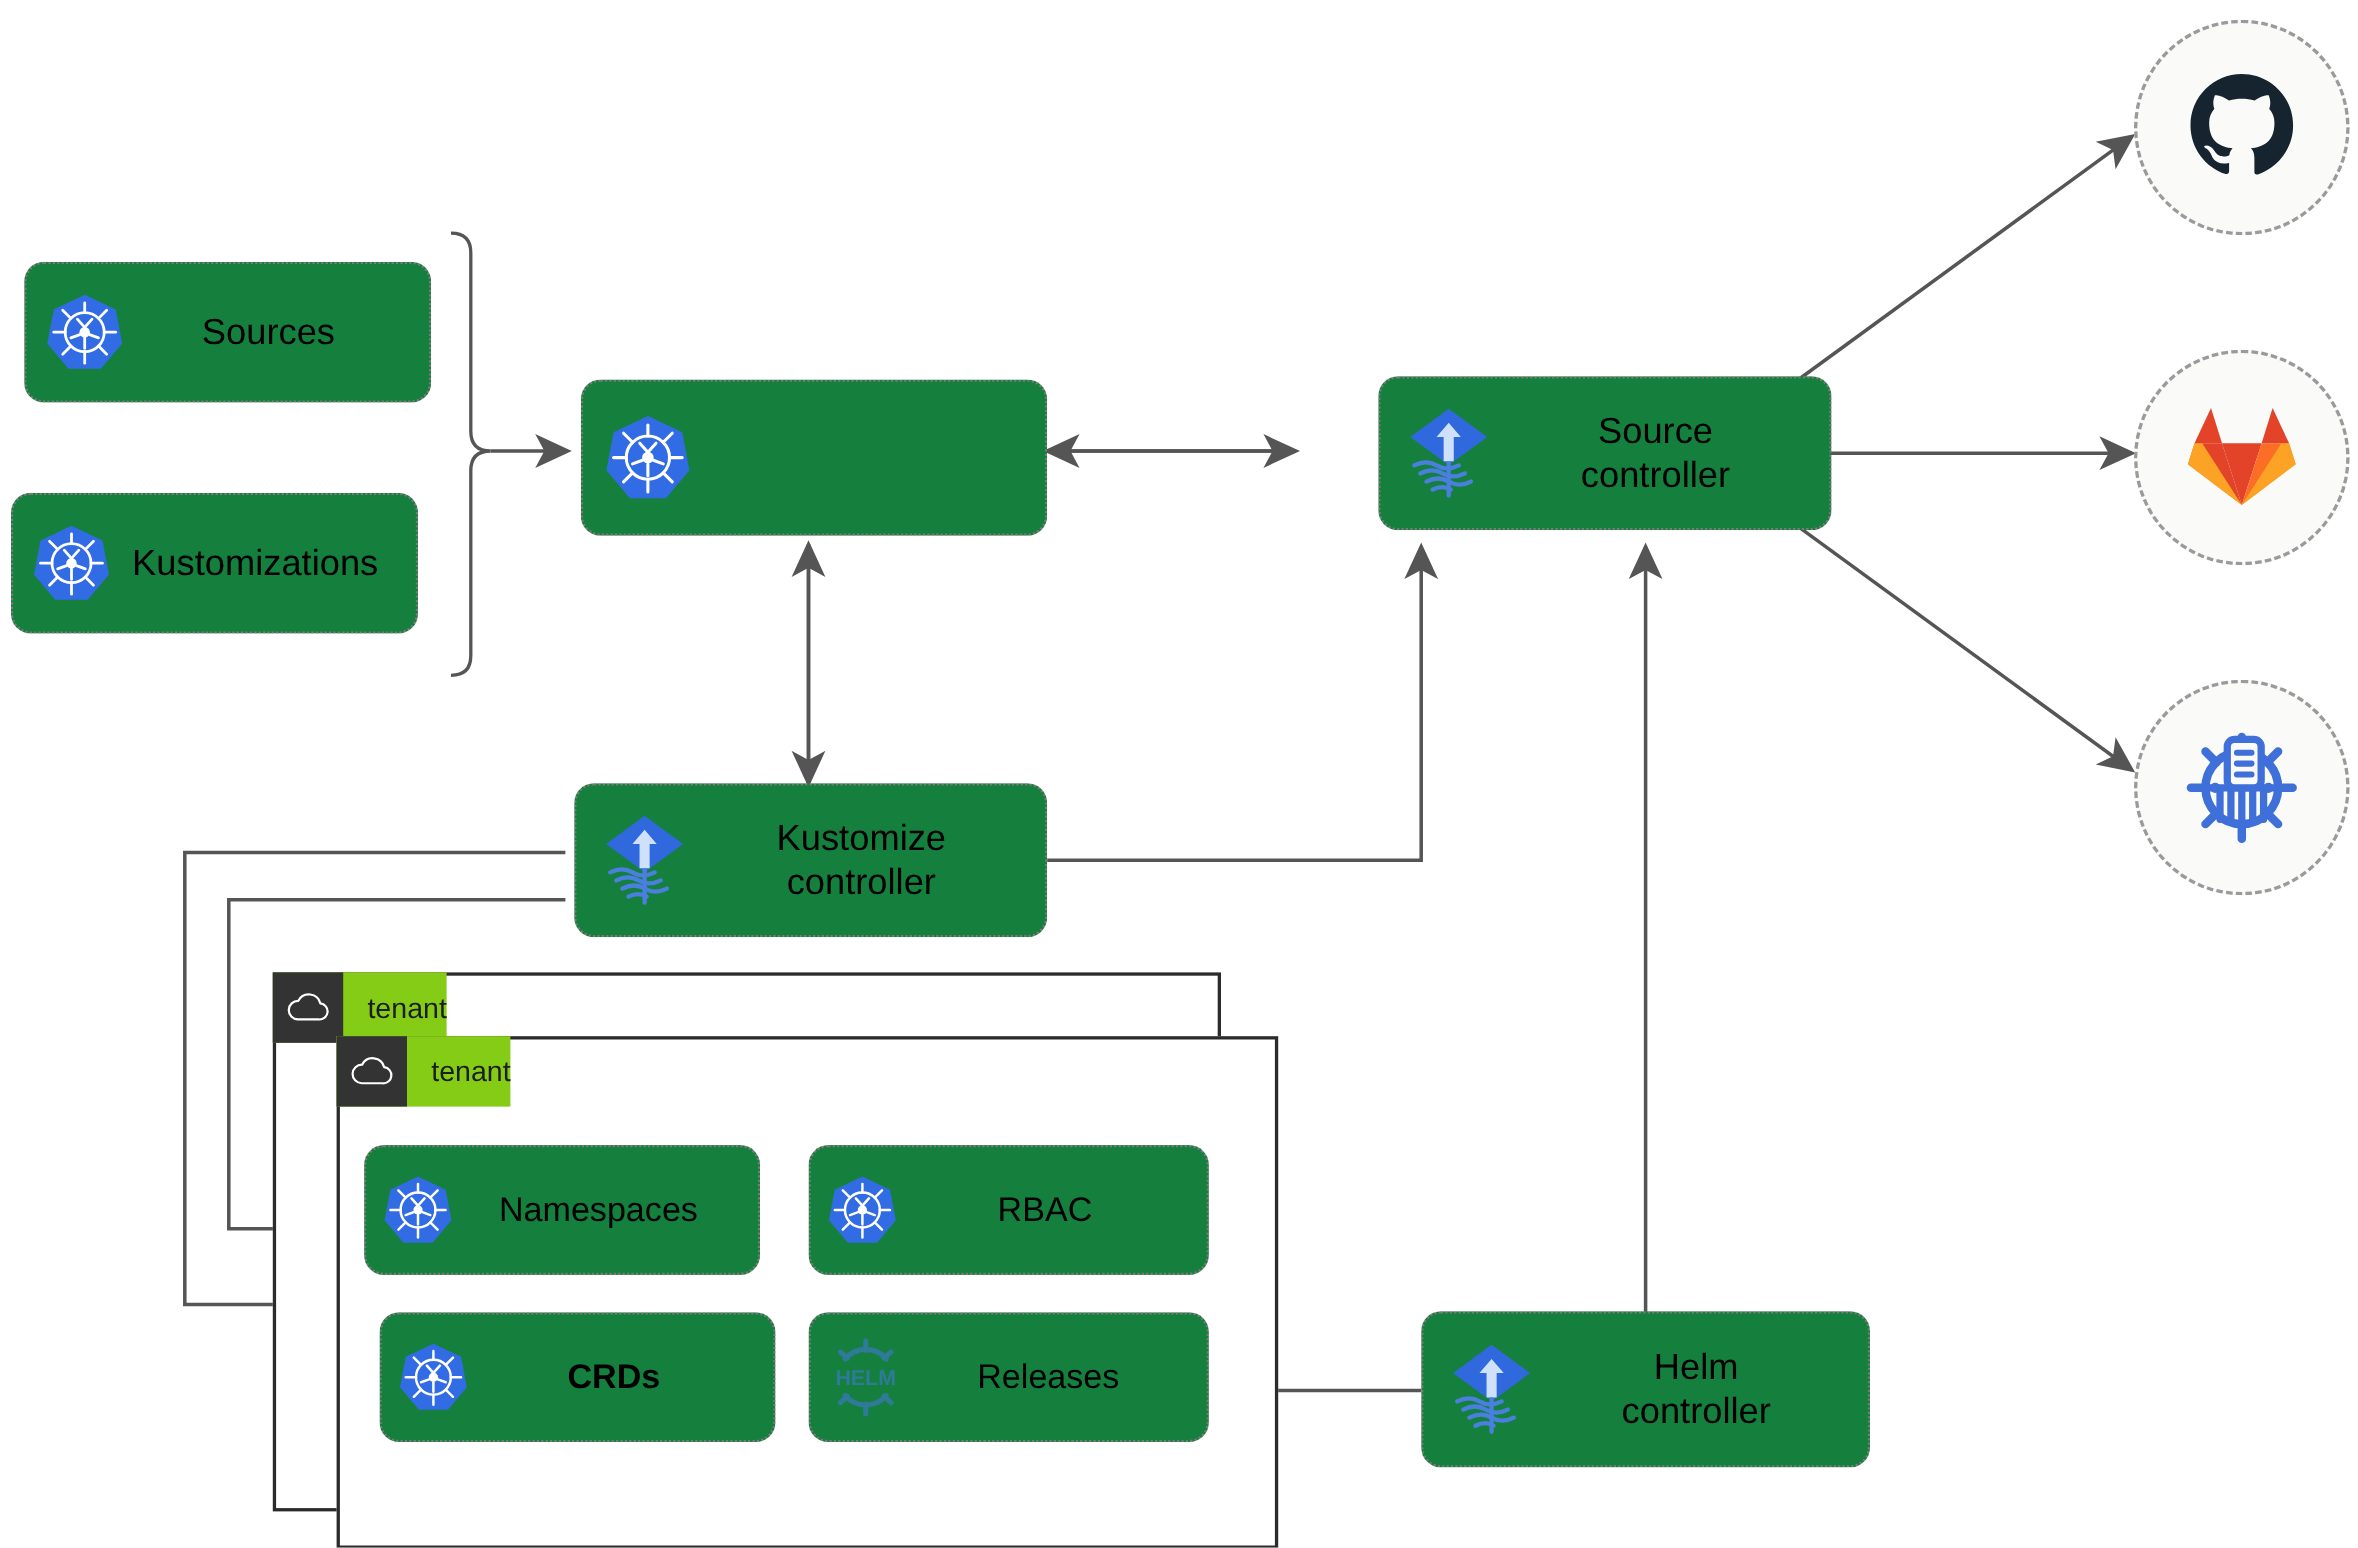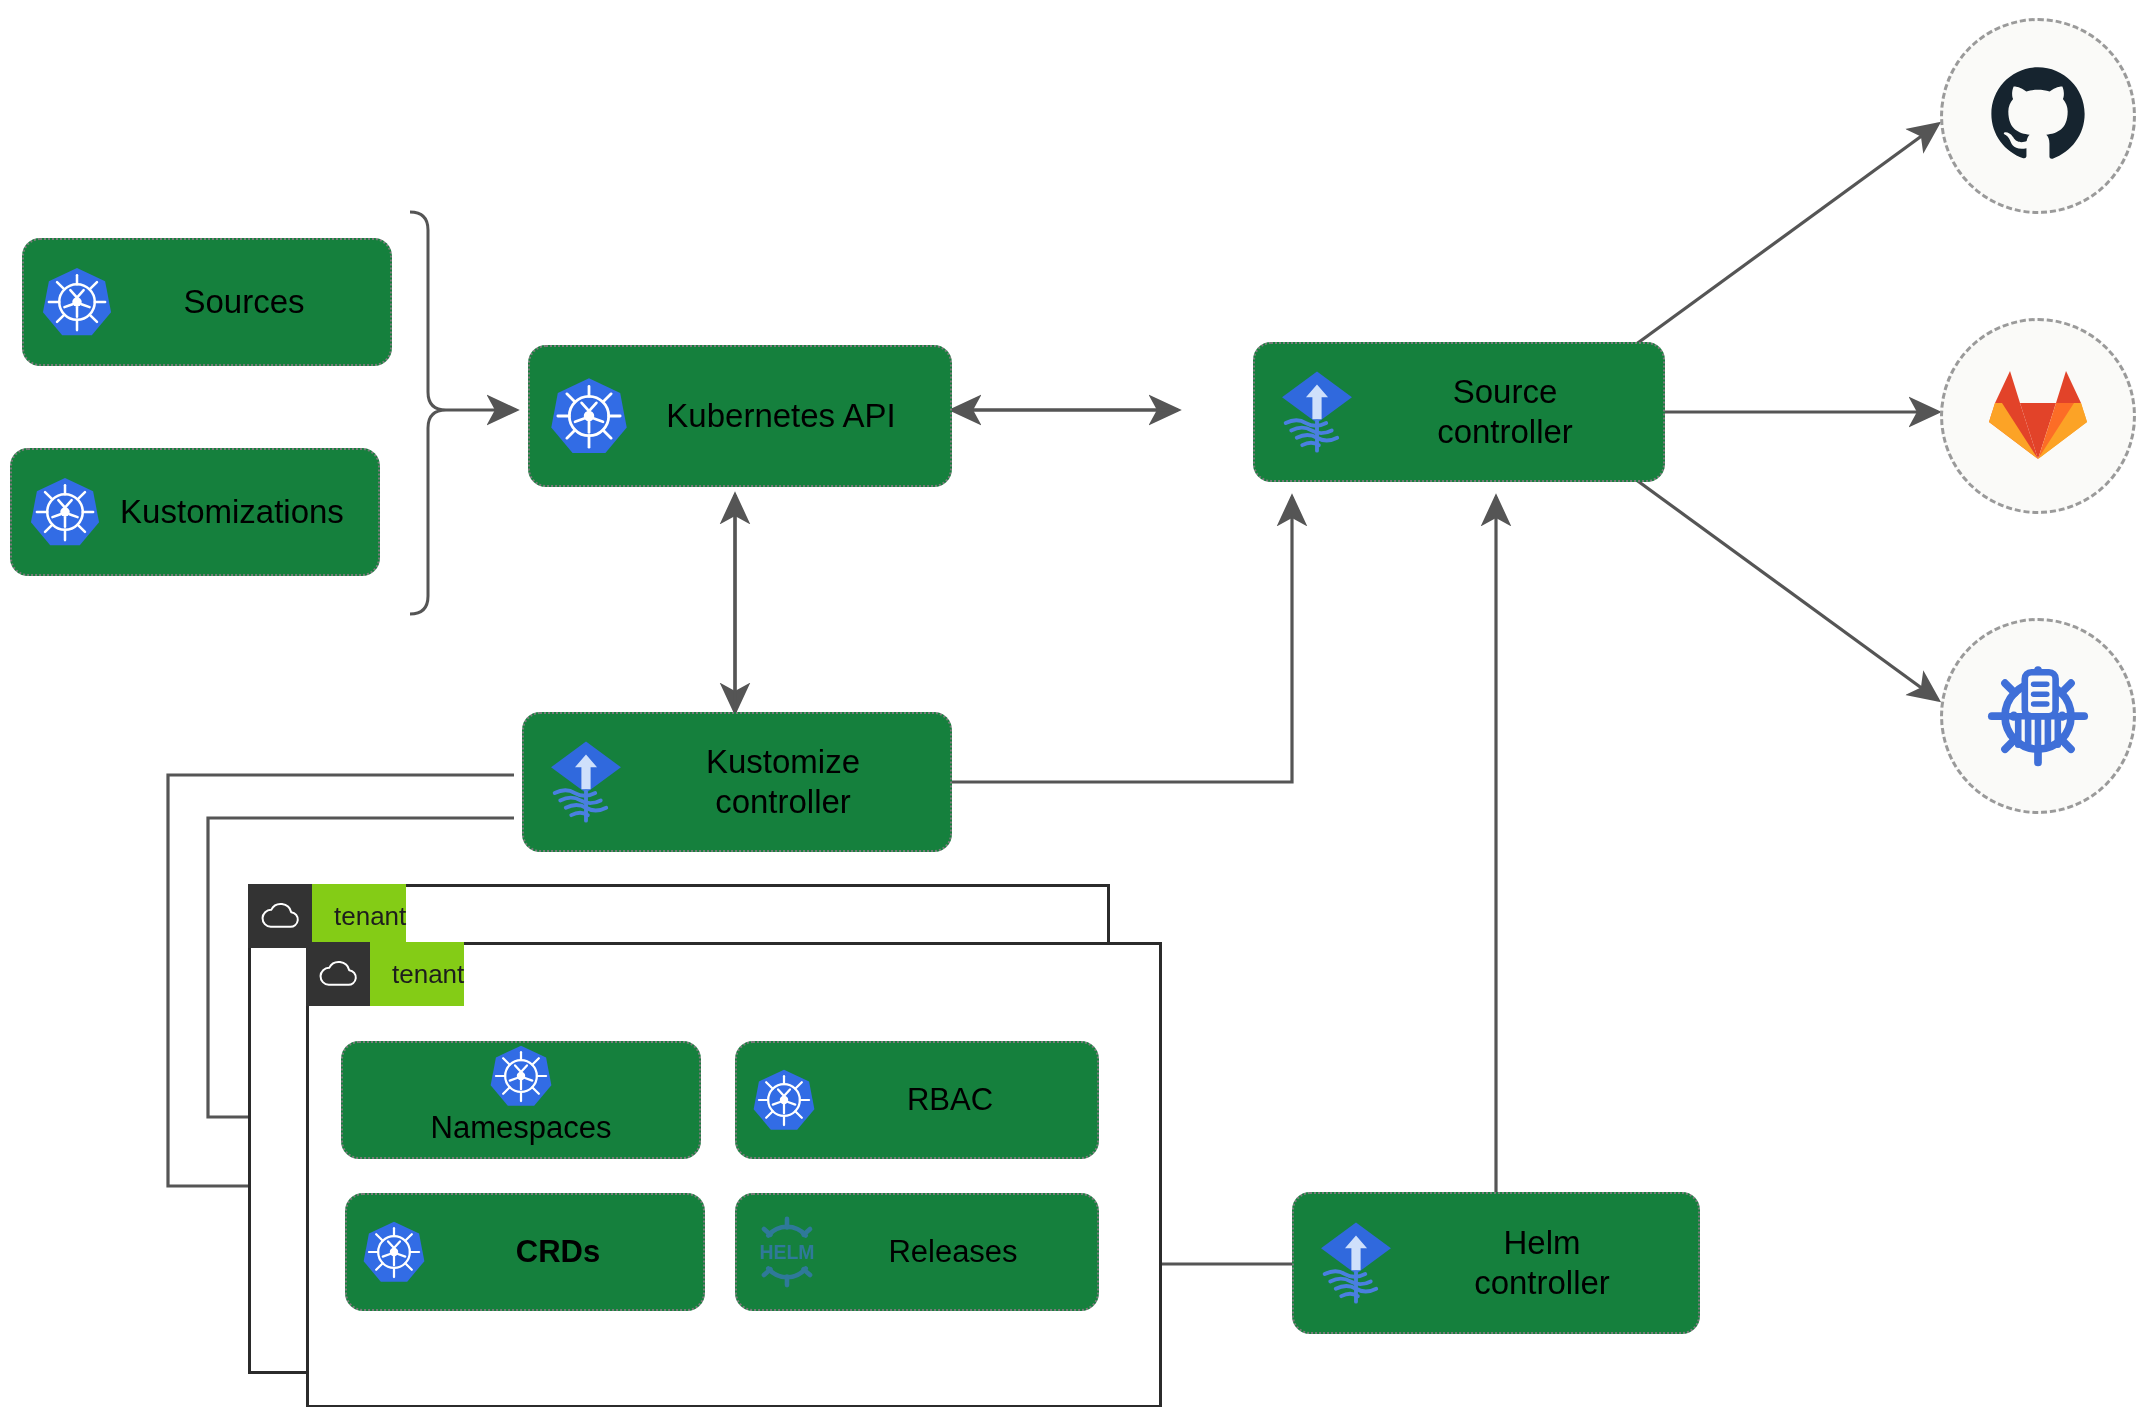--- a/index.html
+++ b/index.html
@@ -152,21 +152,20 @@
             <path d="M67 33 L77 23"></path>
             <path d="M33 67 L23 77"></path>
           <path d="M50 44 L41 34"></path>
             <path d="M50 44 L59 34"></path>
             <path d="M44 53 L33 57"></path>
             <path d="M56 53 L67 57"></path>
             <path d="M50 57 L50 70"></path>
         </g>
       </svg>
     </span>
-    <span class="lbl">Kubernetes API</span>
   </div>
 
   <div class="node big" style="left:1253px;top:342px;width:412px;height:140px;padding:0 16px;">
     <span class="ico">
       <svg class="kicon" width="92" height="92" viewBox="0 0 100 100">
         <path d="M50 6 L88 34 L50 62 L12 34 Z" fill="#3069dd"></path>
         <path d="M50 20 L62 34 L55 34 L55 58 L45 58 L45 34 L38 34 Z" fill="#cfe0fb"></path>
         <g stroke="#4a7fe0" stroke-width="4.2" fill="none" stroke-linecap="round">
           <path d="M16 62 q12 -6 22 0 t22 0"></path>
           <path d="M22 70 q12 -6 22 0 t22 0"></path>
@@ -296,21 +295,21 @@
   <div class="tenant" style="left:306px;top:942px;width:856px;height:466px;">
     <div class="tenant-tab">
       <span class="tab-ico">
         <svg width="40" height="28" viewBox="0 0 52 34">
           <path d="M14 31 a11 11 0 0 1 0.6 -22 a14 14 0 0 1 26 3 a9 9 0 0 1 -2 19 Z" fill="none" stroke="#ffffff" stroke-width="2.6" stroke-linejoin="round"></path>
         </svg>
       </span>
       <span class="tab-txt">tenant</span>
     </div>
 
-    <div class="node mid" style="left:32px;top:96px;width:360px;height:118px;padding:0 14px;flex-direction:column;">
+    <div class="node mid" style="left:22px;top:96px;width:360px;height:118px;padding:0 14px;">
       <span class="ico">
         <svg class="kicon" width="66" height="66" viewBox="0 0 100 100">
           <path d="M50 4 L88 22 L96 64 L70 95 L30 95 L4 64 L12 22 Z" fill="#326ce5"></path>
           <g fill="none" stroke="#ffffff" stroke-width="3.4" stroke-linecap="round">
             <circle cx="50" cy="50" r="24"></circle>
               <circle cx="50" cy="50" r="6.4" fill="#ffffff" stroke="none"></circle>
             <path d="M50 26 L50 14"></path>
               <path d="M50 74 L50 88"></path>
               <path d="M26 50 L12 50"></path>
               <path d="M74 50 L88 50"></path>

